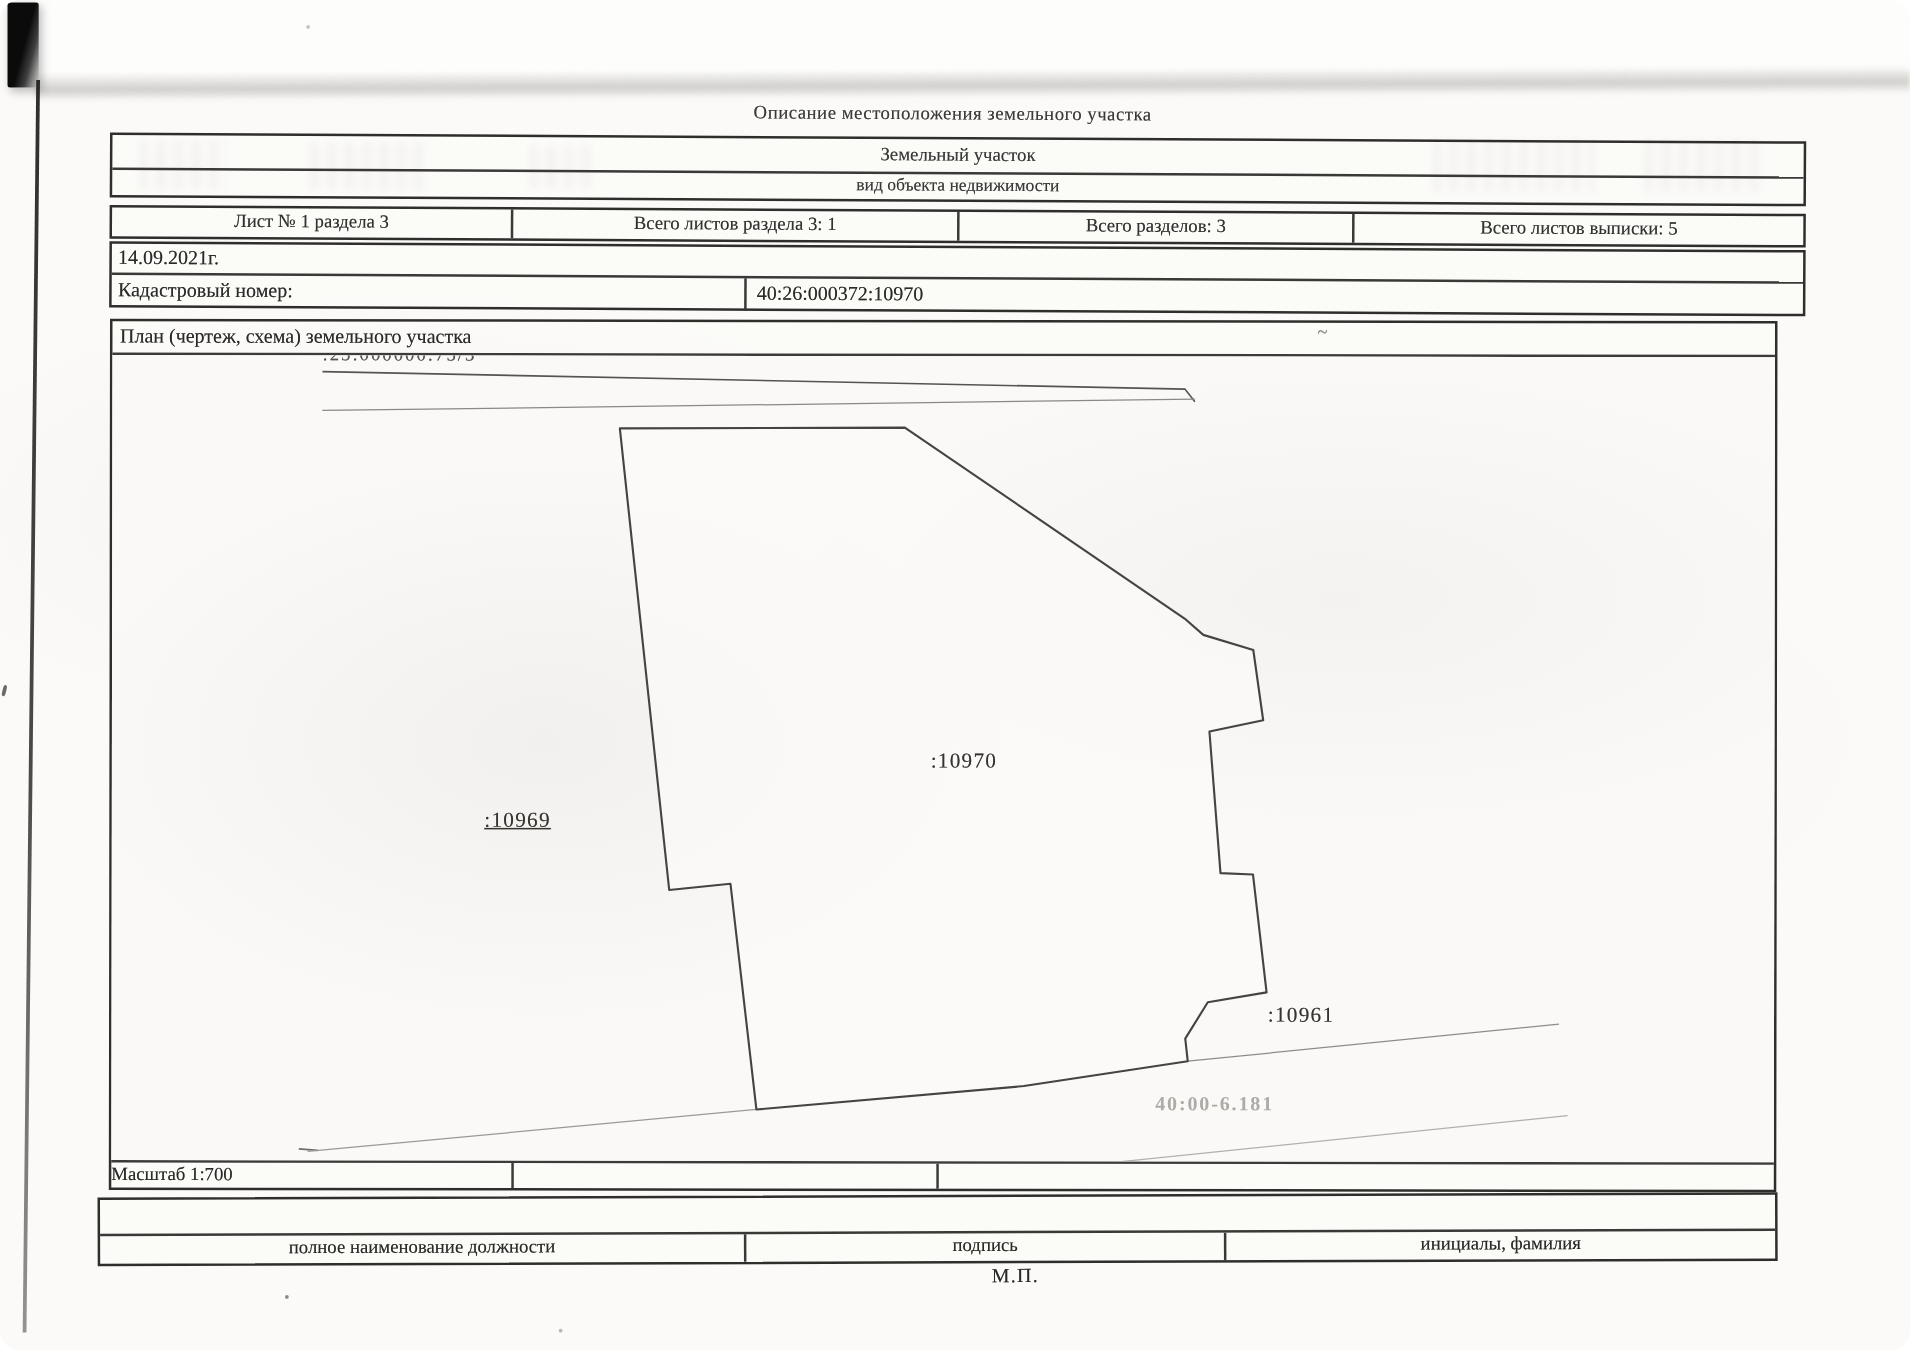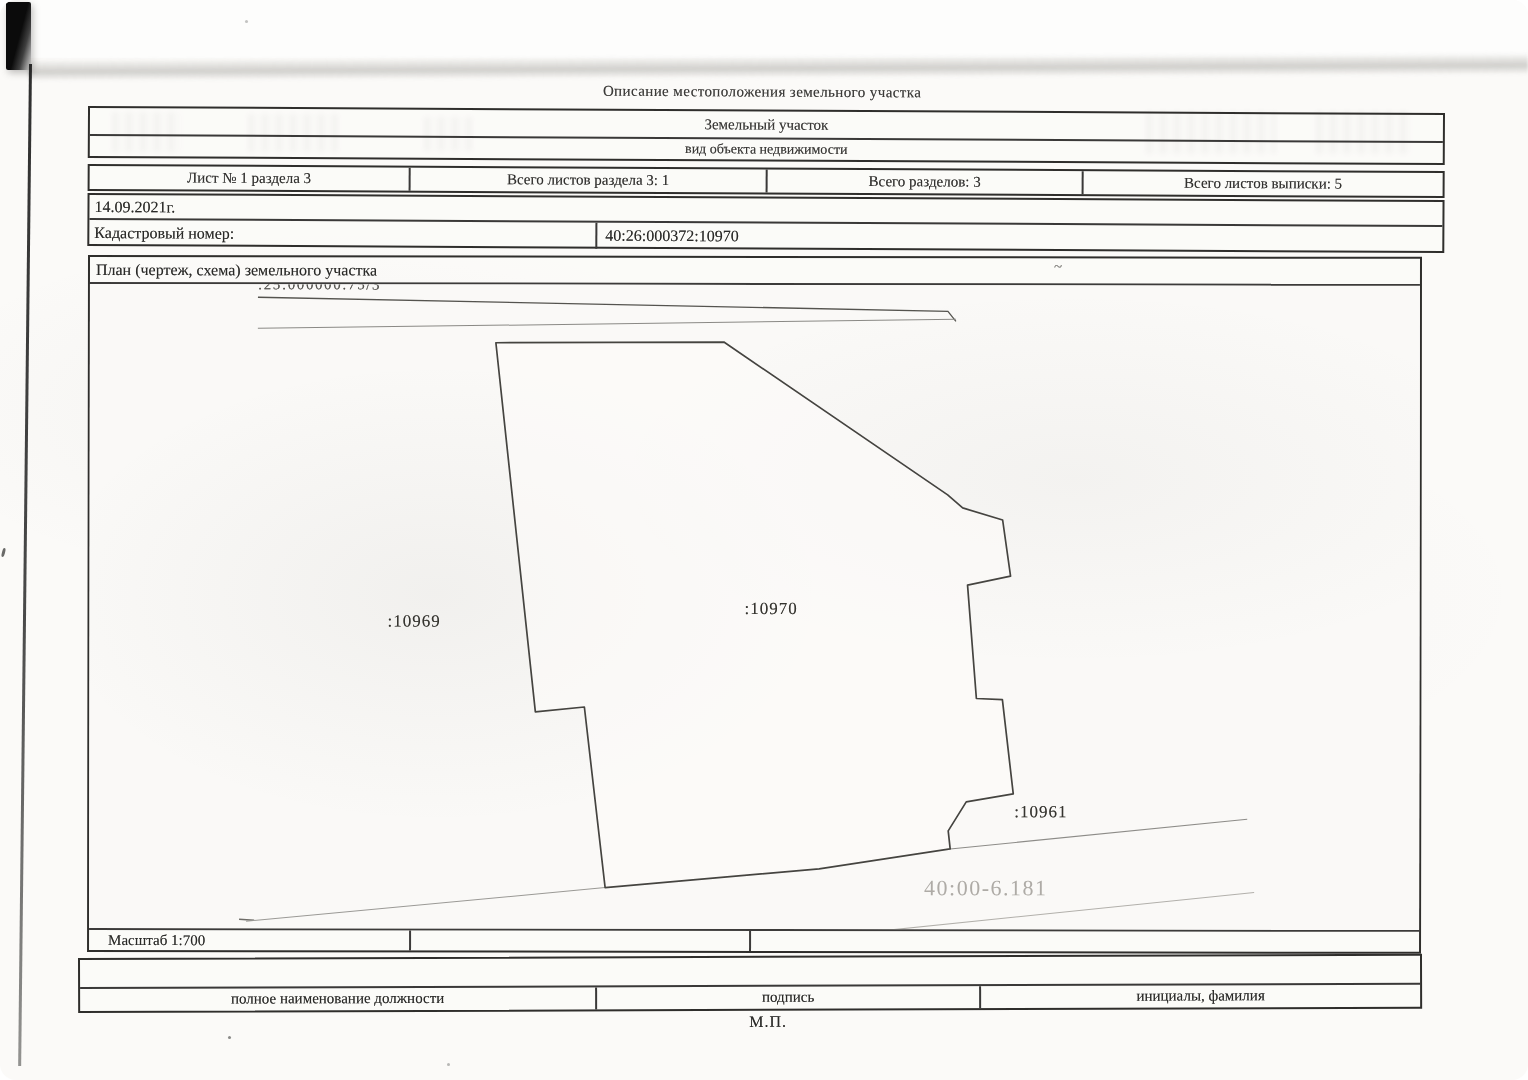--- a/index.html
+++ b/index.html
@@ -51,32 +51,32 @@
   .box3 .r2{height:26px;line-height:26px;}
   .planbox{left:88px;top:255px;width:1334px;height:697px;display:flex;flex-direction:column;}
   .plan-title-row{height:25px;line-height:25px;border-bottom:2px solid #3c3b3a;padding-left:6px;font-size:16px;position:relative;}
   .plan-area{flex:1;position:relative;overflow:hidden;
     background:
       radial-gradient(540px 320px at 26% 48%, rgba(118,116,110,.065), transparent 72%),
       radial-gradient(640px 260px at 74% 30%, rgba(118,116,110,.05), transparent 72%),
       #faf9f7;}
   .plan-area svg{position:absolute;left:0;top:0;width:100%;height:100%;}
   .scale-row{height:22px;border-top:2px solid #3c3b3a;font-size:15px;line-height:20px;}
-  .scale-row .cell{border-right:2px solid #3c3b3a;padding-left:19px;font-family:Liberation Serif, serif;}
+  .scale-row .cell{border-right:2px solid #3c3b3a;padding-left:0;font-family:Liberation Serif, serif;}
   .scale-row .cell:last-child{border-right:none;}
   .plan-label{position:absolute;font-size:17px;letter-spacing:1px;color:#35342f;text-shadow:0 0 .5px rgba(50,50,45,.5);}
   .strip-clip{position:absolute;left:168px;top:0;width:240px;height:12px;overflow:hidden;}
   .strip-clip span{display:block;margin-top:-8px;font-size:15px;letter-spacing:1.6px;color:#55544f;}
-  .quarter-label{position:absolute;font-size:22px;letter-spacing:1.5px;color:#aeaba6;}
+  .quarter-label{position:absolute;font-size:16px;letter-spacing:1.5px;color:#aeaba6;font-weight:bold;}
   .ftable{left:78px;top:958px;width:1344px;height:55px;}
   .ftable .r1{height:27px;border-bottom:2px solid #3a3938;}
   .ftable .r2{height:22px;font-size:15px;line-height:21px;}
   .ftable .cell{border-right:2px solid #3a3938;}
   .ftable .cell:last-child{border-right:none;}
-  .mp{left:692px;top:1015px;width:152px;text-align:center;font-size:16px;letter-spacing:1px;color:#38373
+  .mp{left:736px;top:1015px;width:152px;text-align:center;font-size:16px;letter-spacing:1px;color:#38373
 5;}
   .tilde{position:absolute;left:964px;top:-4px;color:#8d8c88;font-size:15px;}
 </style>
 </head>
 <body>
 
 <div id="screenshot">
 
   <div class="abs white-top"></div>
   <div class="abs top-shadow"></div>
@@ -134,21 +134,21 @@
             <path d="M861,562 L1158,532" fill="none" stroke="#8d8c88" stroke-width="1"></path>
             <path d="M800,643 L1165,605" fill="none" stroke="#b2b0ab" stroke-width="1"></path>
           </g>
 
           <path d="M406,58 L634,57 L858,209 L873,222 L913,234 L921,290 L878,299 L887,412 L913,413 L924,507 L877,515 L859,544 L861,562 L730,582 L516,601 L495,421 L446,426 Z" fill="rgba(253,252,250,.55)" stroke="#454440" stroke-width="1.7" stroke-linejoin="round"></path>
         </svg>
 
         <div class="strip-clip">
           <span class="txt">:25:000000:75/3</span>
         </div>
-        <div class="plan-label" style="left:298px;top:327px;">:10969</div>
+        <div class="plan-label" style="left:298px;top:362px;text-decoration:underline;">:10969</div>
         <div class="plan-label" style="left:655px;top:314px;">:10970</div>
         <div class="plan-label" style="left:925px;top:517px;">:10961</div>
         <div class="quarter-label" style="left:835px;top:590px;">40:00-6.181</div>
       </div>
 
       <div class="scale-row cellrow">
         <div class="cell txt" style="width:322px;">Масштаб 1:700</div>
         <div class="cell" style="width:340px;"></div>
         <div class="cell" style="flex:1;"></div>
       </div>

